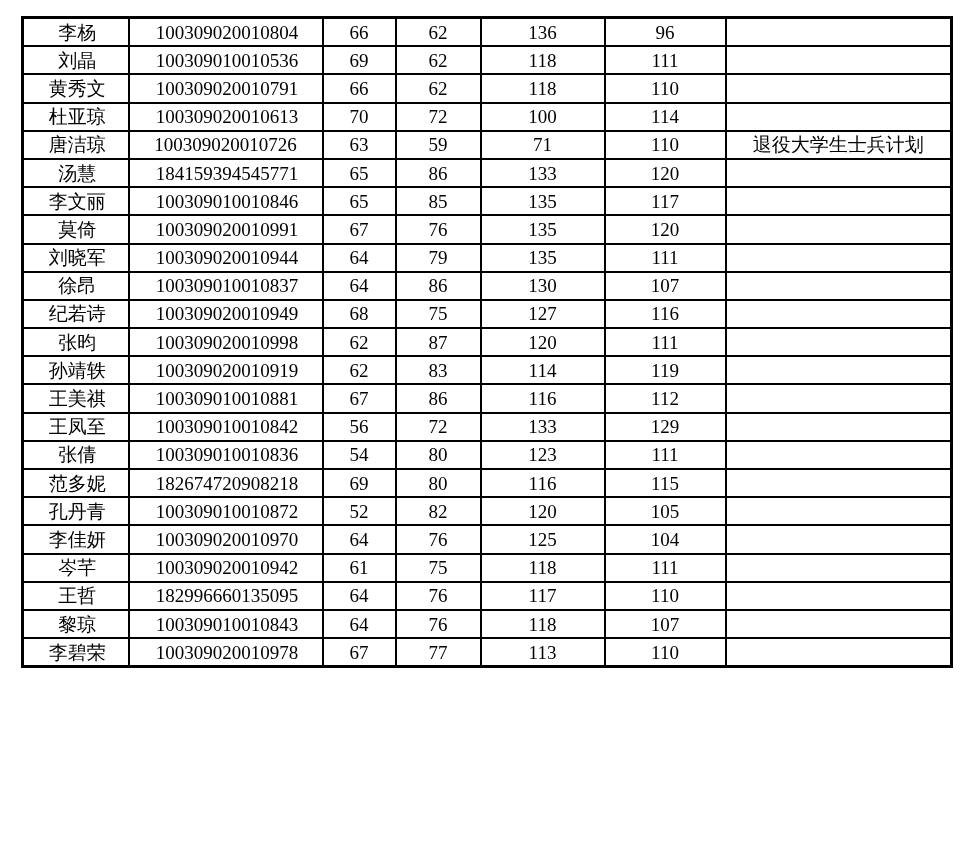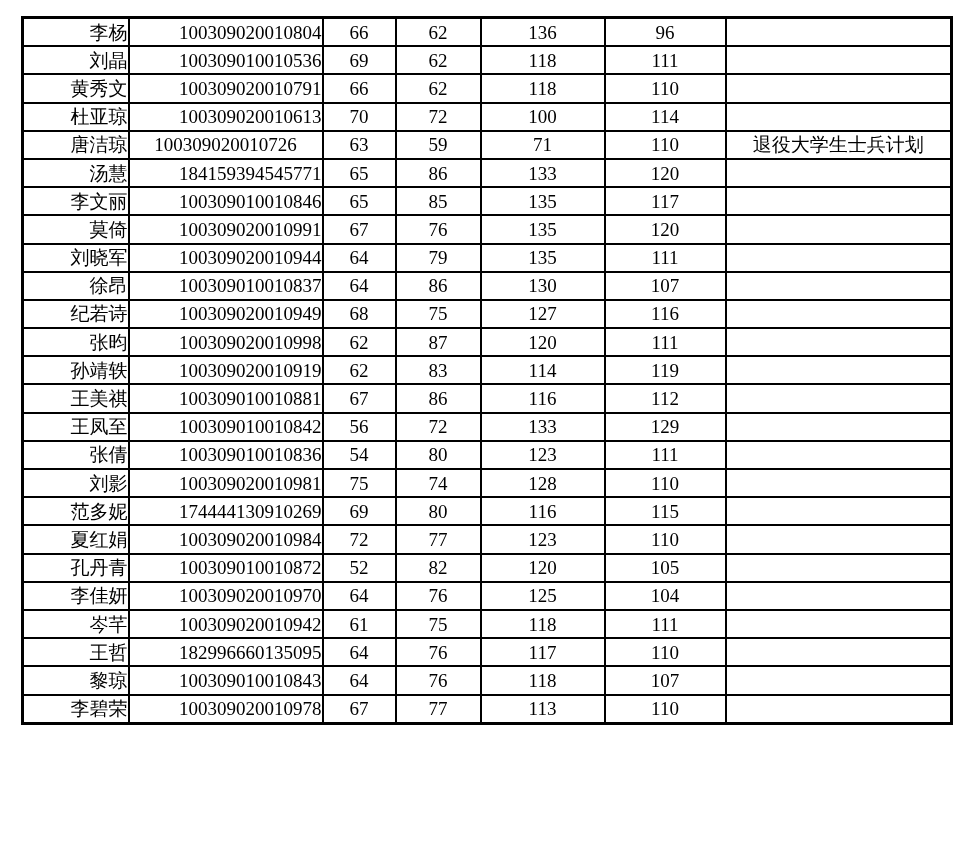--- a/index.html
+++ b/index.html
@@ -25,21 +25,21 @@
   .score-table td {
     border: 2px solid #000000;
     height: 26.2px;
     font-size: 19px;
     line-height: 1;
     padding: 0;
     white-space: nowrap;
     overflow: hidden;
     vertical-align: middle;
   }
-  .score-table td.al-left   { text-align: right;  padding-left: 3px; }
+  .score-table td.al-left   { text-align: center;  padding-left: 3px; }
   .score-table td.al-center { text-align: center; }
   col.c-name   { width: 106px; }
   col.c-id     { width: 194px; }
   col.c-score1 { width: 73px;  }
   col.c-score2 { width: 85px;  }
   col.c-score3 { width: 124px; }
   col.c-score4 { width: 121px; }
   col.c-remark { width: 226px; }
 </style>
 </head>
@@ -194,44 +194,26 @@
       <tr>
         <td class="al-left">张倩</td>
         <td class="al-left">100309010010836</td>
         <td class="al-center">54</td>
         <td class="al-center">80</td>
         <td class="al-center">123</td>
         <td class="al-center">111</td>
         <td class="al-center"></td>
       </tr>
       <tr>
-        <td class="al-left">刘影</td>
-        <td class="al-left">100309020010981</td>
-        <td class="al-center">75</td>
-        <td class="al-center">74</td>
-        <td class="al-center">128</td>
-        <td class="al-center">110</td>
-        <td class="al-center"></td>
-      </tr>
-      <tr>
         <td class="al-left">范多妮</td>
-        <td class="al-left">174444130910269</td>
+        <td class="al-left">182674720908218</td>
         <td class="al-center">69</td>
         <td class="al-center">80</td>
         <td class="al-center">116</td>
         <td class="al-center">115</td>
-        <td class="al-center"></td>
-      </tr>
-      <tr>
-        <td class="al-left">夏红娟</td>
-        <td class="al-left">100309020010984</td>
-        <td class="al-center">72</td>
-        <td class="al-center">77</td>
-        <td class="al-center">123</td>
-        <td class="al-center">110</td>
         <td class="al-center"></td>
       </tr>
       <tr>
         <td class="al-left">孔丹青</td>
         <td class="al-left">100309010010872</td>
         <td class="al-center">52</td>
         <td class="al-center">82</td>
         <td class="al-center">120</td>
         <td class="al-center">105</td>
         <td class="al-center"></td>

